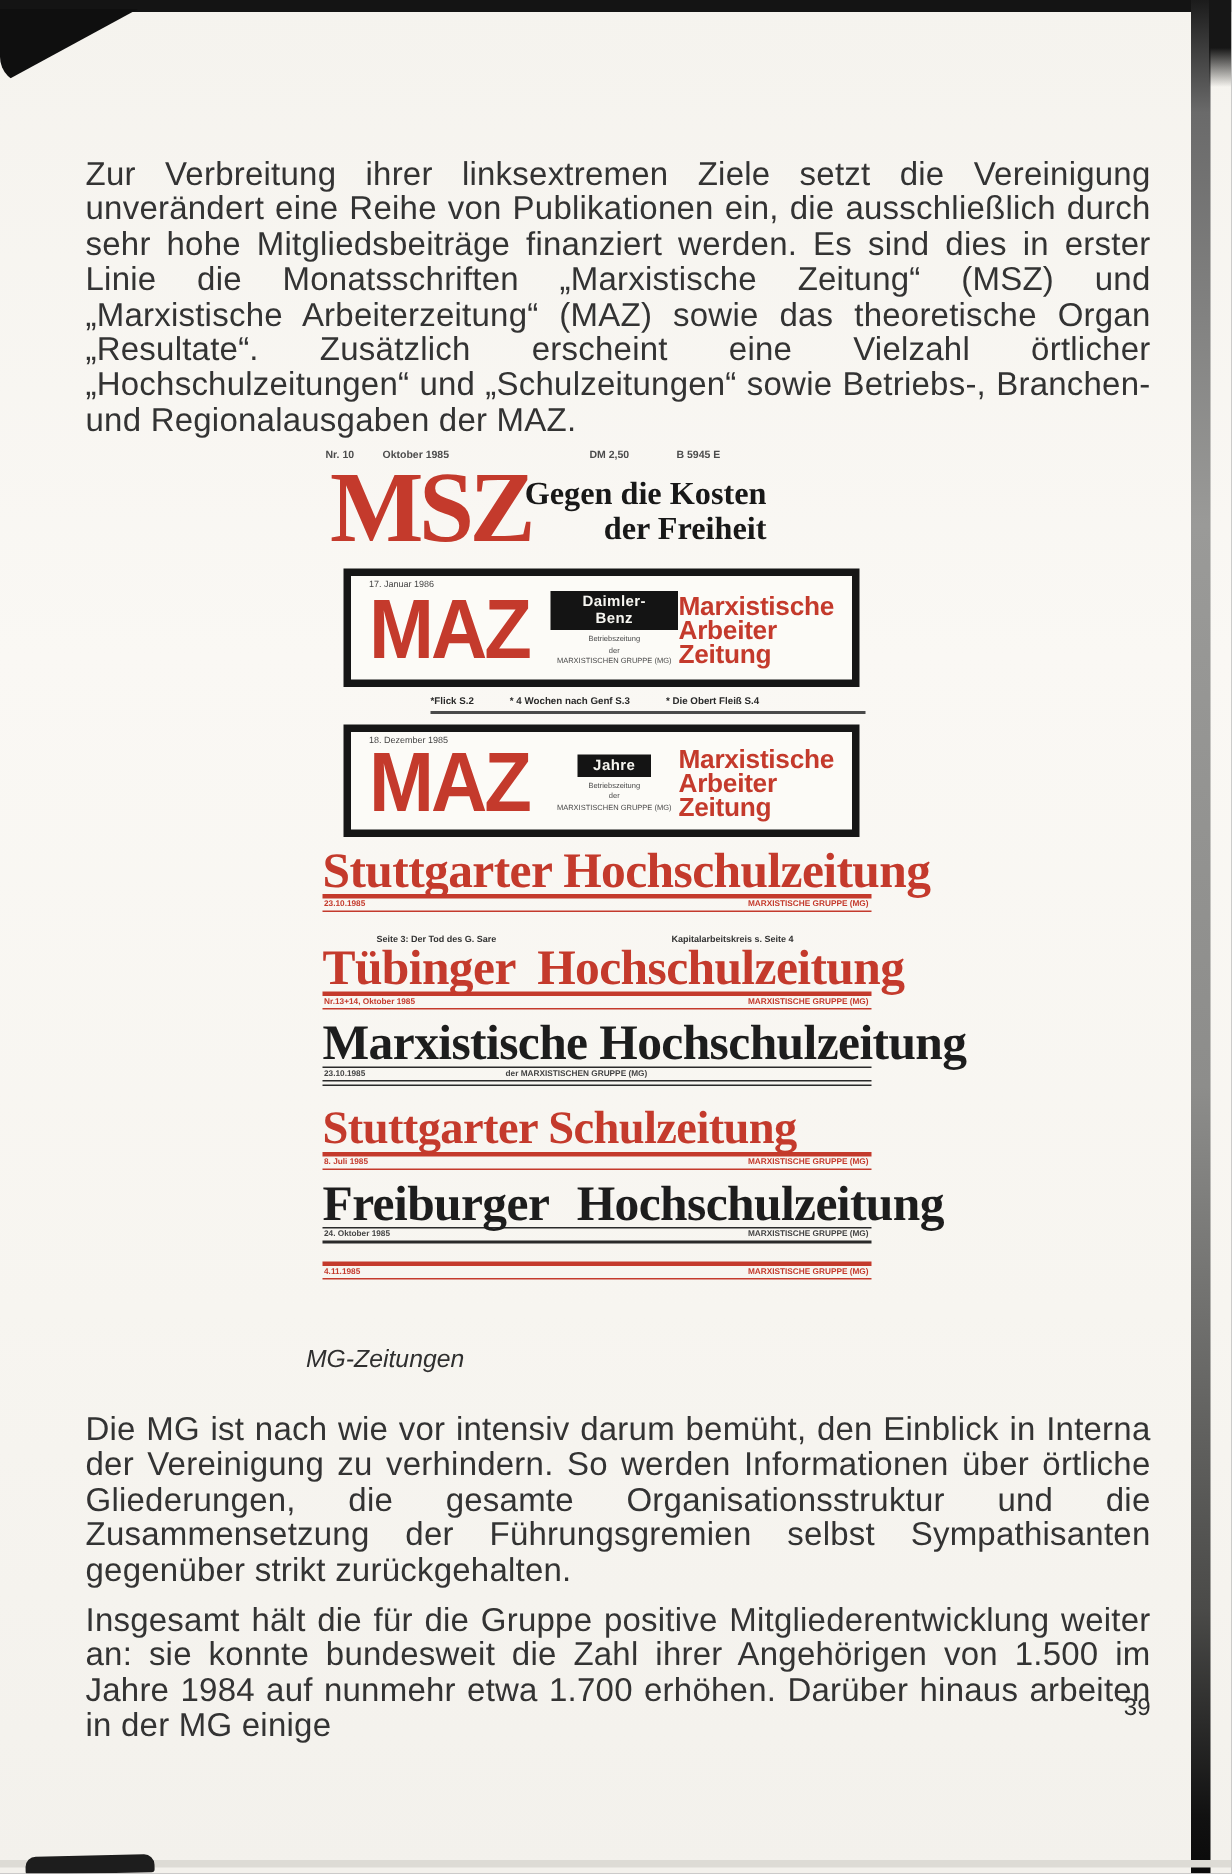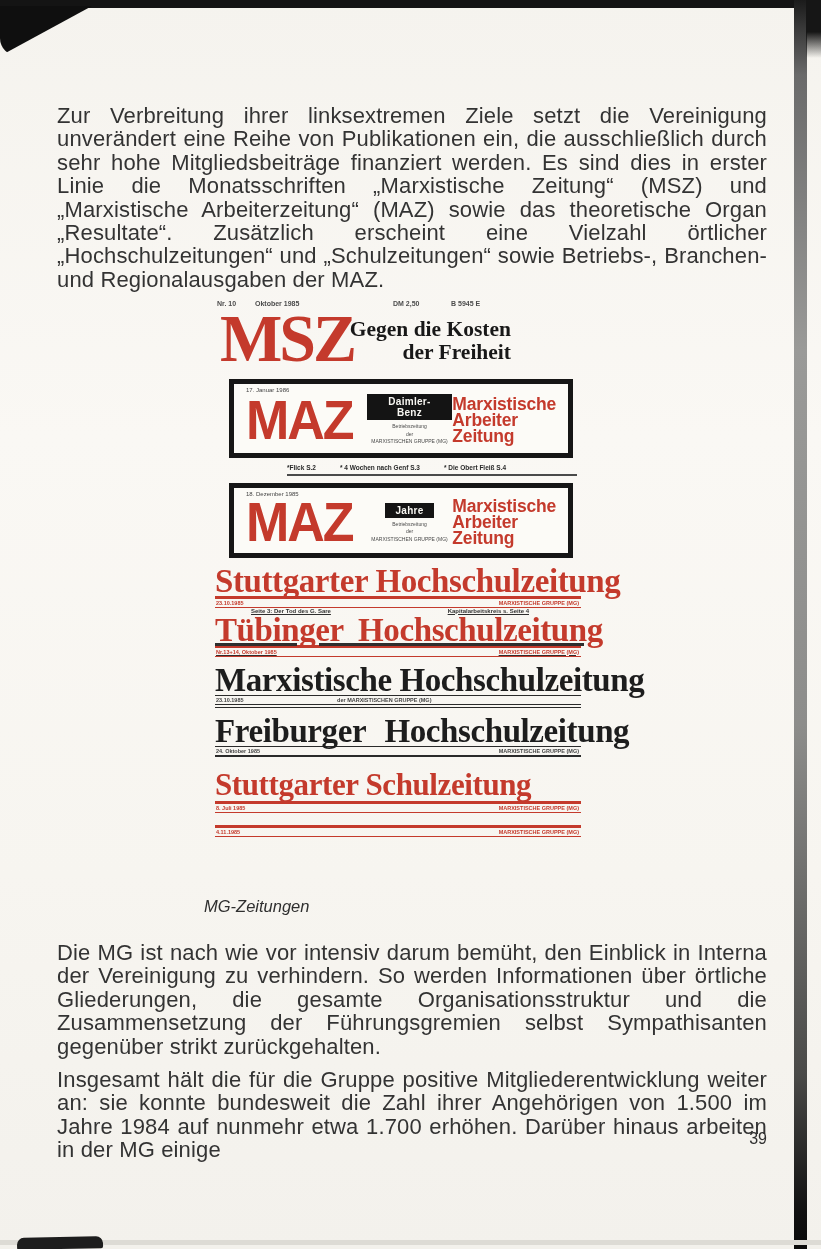--- a/index.html
+++ b/index.html
@@ -57,21 +57,21 @@
     font-size:33px; line-height:30px; letter-spacing:-.4px; color:#1d1d1d; }
   .paper.red .paper-title { color:var(--red,#c43a2c); }
   .paper-sub { display:flex; justify-content:space-between; font-size:5.5px; font-weight:bold;
     padding:1px 2px 1px 1px; }
   .paper.red .paper-sub { border-top:3px solid var(--red,#c43a2c); border-bottom:1px solid var(--red,#c43a2c);
     color:var(--red,#c8564a); }
   .paper.black .paper-sub { border-top:1.5px solid #2a2a2a; border-bottom:2px solid #2a2a2a; color:#444; }
   .paper.black .paper-sub.dbl { border-bottom:4px double #2a2a2a; }
   .sub-center { flex:1; text-align:center; }
   .sub-pad { width:54px; }
-  .p-tuehz { margin-top:0;text-decoration:underline; } .p-tuehz .paper-title { word-spacing:7px; }
+  .p-tuehz { margin-top:16px; } .p-tuehz .paper-title { word-spacing:7px; }
   .p-mahz { margin-top:8px; }
   .p-frhz .paper-title { word-spacing:11px; }
   .p-stusz { margin-top:11px; } .p-stusz .paper-title { font-size:31px; line-height:33px; }
   .p-tuesz { margin-top:12px; } .p-tuesz .paper-title { font-size:31.5px; line-height:33px; word-spacing:7px; }
 </style>
 </head>
 <body>
 
 <div class="page">
 
@@ -169,36 +169,36 @@
 
     <div class="paper black p-mahz">
       <div class="paper-title">Marxistische Hochschulzeitung</div>
       <div class="paper-sub dbl">
         <span>23.10.1985</span>
         <span class="sub-center">der MARXISTISCHEN GRUPPE (MG)</span>
         <span class="sub-pad"></span>
       </div>
     </div>
 
+    <div class="paper red p-stusz">
+      <div class="paper-title">Stuttgarter Schulzeitung</div>
+      <div class="paper-sub">
+        <span>8. Juli 1985</span>
+        <span>MARXISTISCHE GRUPPE (MG)</span>
+      </div>
+    </div>
+
     <div class="paper black p-frhz">
       <div class="paper-title">Freiburger Hochschulzeitung</div>
       <div class="paper-sub">
         <span>24. Oktober 1985</span>
         <span>MARXISTISCHE GRUPPE (MG)</span>
       </div>
     </div>
 
-    <div class="paper red p-stusz">
-      <div class="paper-title">Stuttgarter Schulzeitung</div>
-      <div class="paper-sub">
-        <span>8. Juli 1985</span>
-        <span>MARXISTISCHE GRUPPE (MG)</span>
-      </div>
-    </div>
-
     <div class="paper red p-tuesz">
       <div class="paper-sub">
         <span>4.11.1985</span>
         <span>MARXISTISCHE GRUPPE (MG)</span>
       </div>
     </div>
 
   </figure>
 
   <div class="caption">MG-Zeitungen</div>

